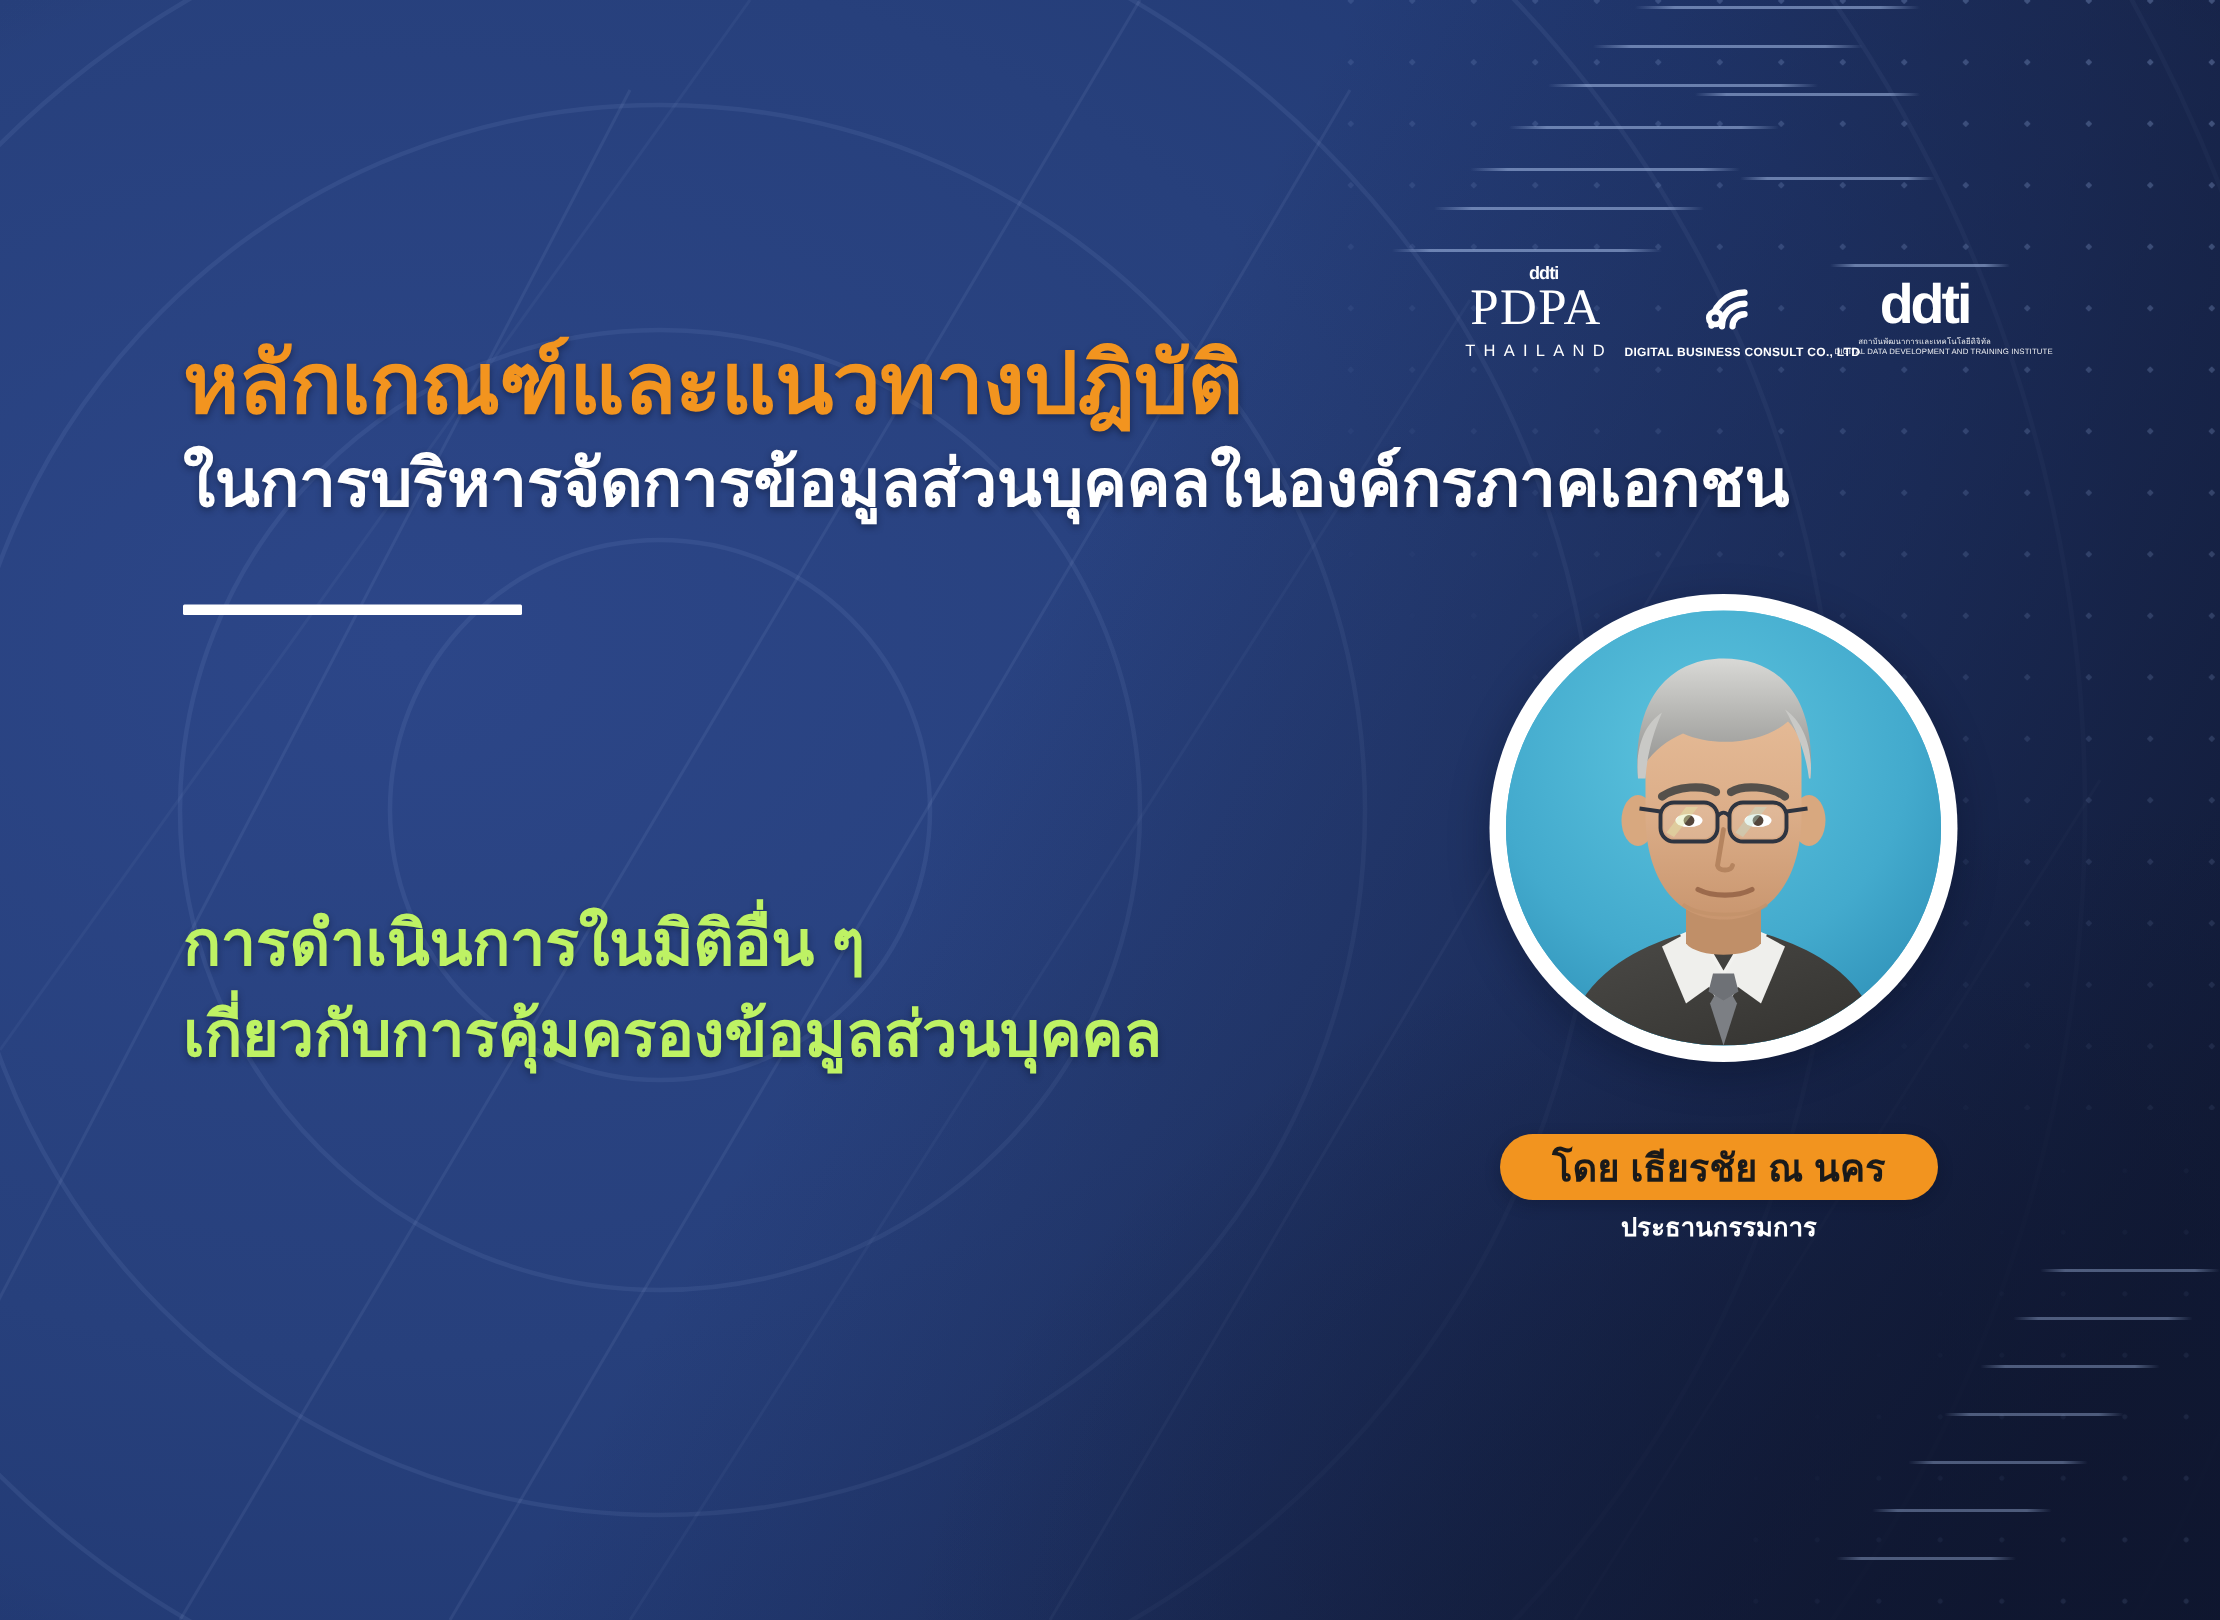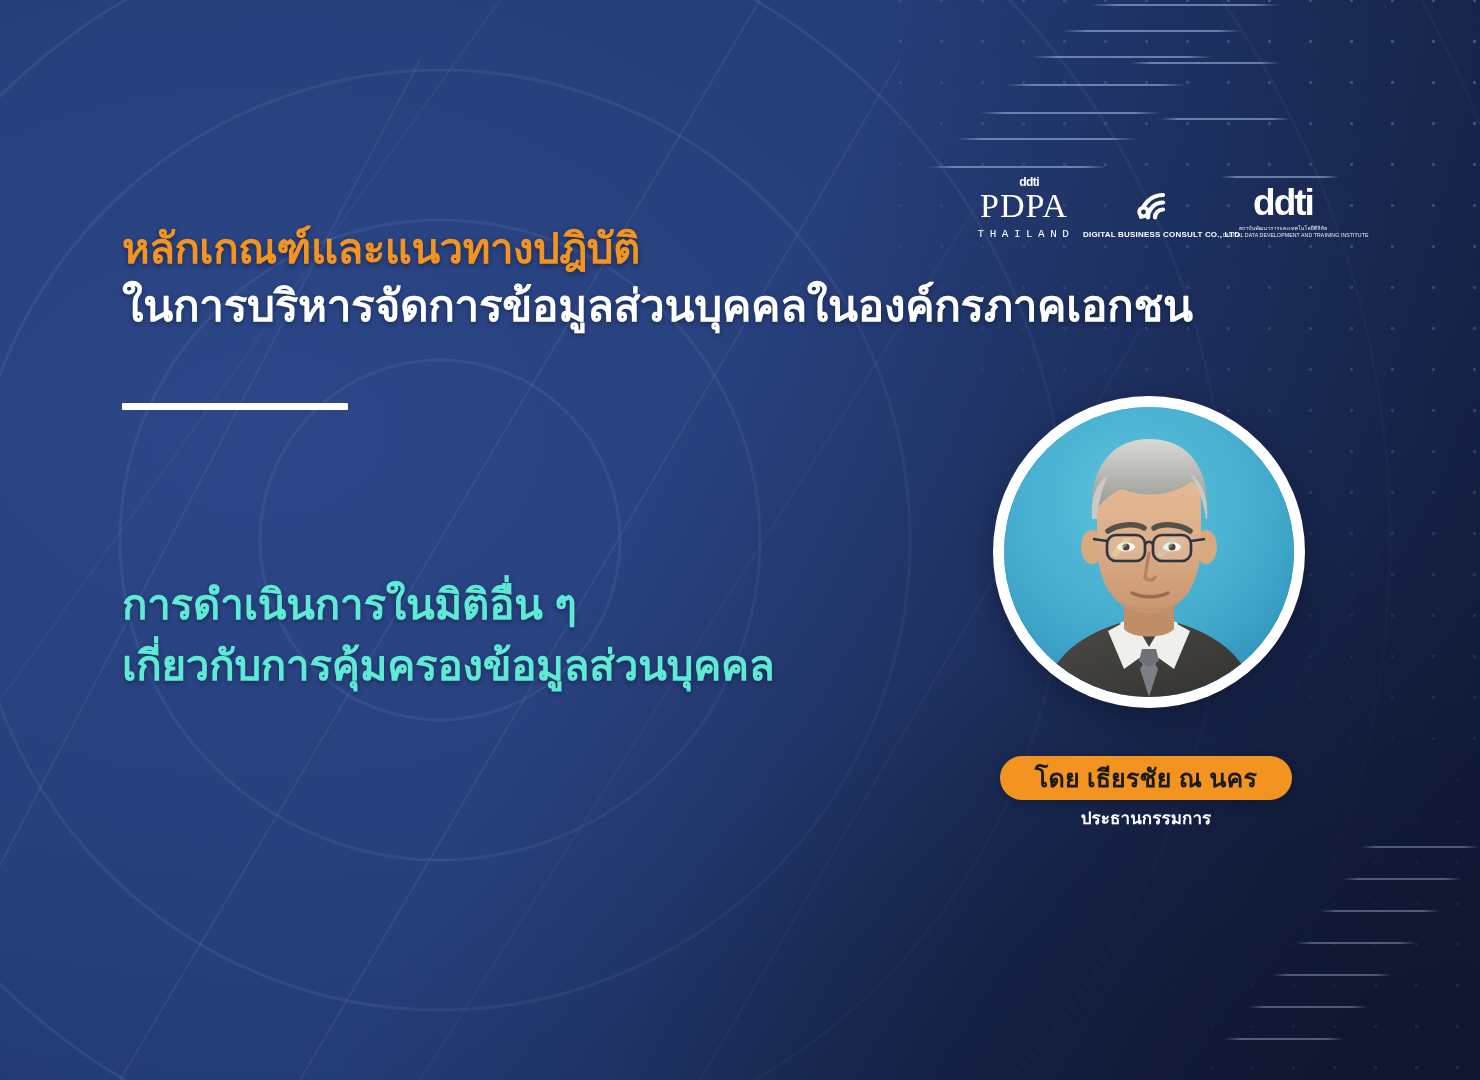--- a/index.html
+++ b/index.html
@@ -117,21 +117,21 @@
     position: absolute;
     top: -13px; left: 50%;
     transform: translateX(-24%);
     font-family: "Liberation Sans", sans-serif;
     font-weight: 700;
     font-size: 12px;
     letter-spacing: -0.6px;
     line-height: 1;
   }
   .logo-pdpa .pdpa-sub {
-    font-family: Liberation Mono, monospace;
+    font-family: Liberation Sans, sans-serif;
     font-size: 11px;
     letter-spacing: 5.5px;
     margin-top: 5px;
     padding-left: 4px;
     white-space: nowrap;
   }
 
   .logo-dbc { width: 140px; text-align: center; padding-bottom: 1px; }
   .logo-dbc .dbc-mark { height: 36px; display: flex; justify-content: center; align-items: flex-end; }
   .logo-dbc .dbc-sub {
@@ -161,21 +161,21 @@
   .logo-ddti .ddti-sub-th { margin-top: 4px; }
 
   
   .headline {
     position: absolute;
     left: 122px; top: 226px;
     width: 1220px;
   }
   .headline-1 {
     color: #f2941f;
-    font-size: 42px;
+    font-size: 57px;
     font-weight: 700;
     line-height: 1.08;
     letter-spacing: -0.5px;
     text-shadow: 0 2px 5px rgba(6,12,30,.45);
     white-space: nowrap;
   }
   .headline-2 {
     color: #ffffff;
     font-size: 44px;
     font-weight: 700;
@@ -210,23 +210,23 @@
     font-size: 31px;
     font-weight: 700;
     letter-spacing: 0.3px;
     box-shadow: 0 3px 10px rgba(8,14,34,.30);
     white-space: nowrap;
   }
 
   
   .subject {
     position: absolute;
-    left: 122px; top: 578px;
+    left: 122px; top: 602px;
     width: 880px;
-    color: #5eead4;
+    color: #bef264;
     font-size: 42px;
     font-weight: 700;
     line-height: 1.30;
     letter-spacing: -0.2px;
     text-shadow: 0 2px 5px rgba(6,12,30,.40);
   }
   .subject .l1 { display: block; white-space: nowrap; }
   .subject .l2 { display: block; white-space: nowrap; margin-top: 6px; }
 
   

